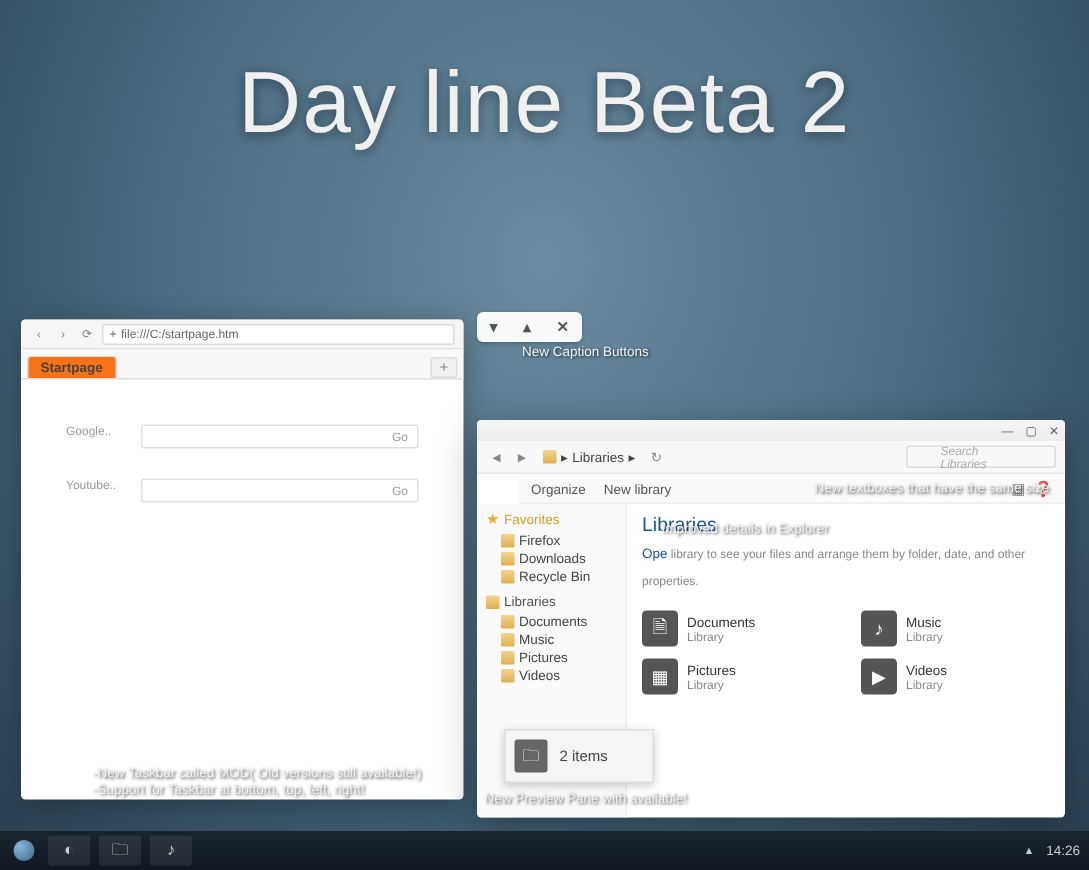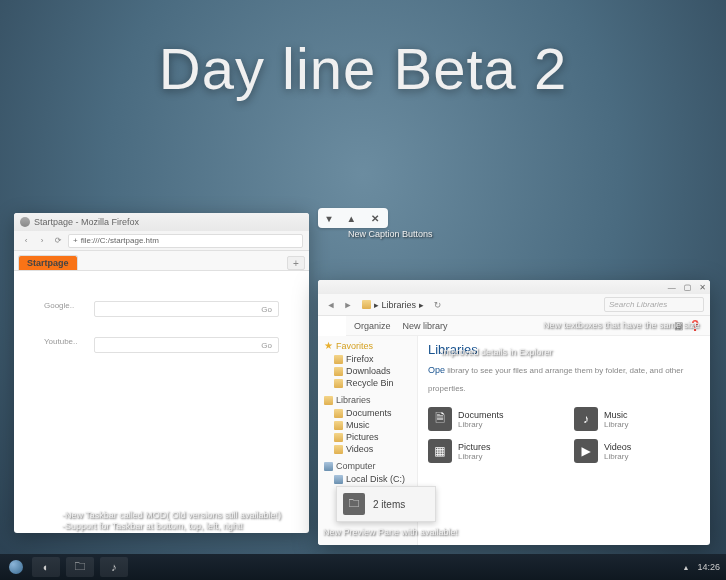--- a/index.html
+++ b/index.html
@@ -25,21 +25,21 @@
 
 .caption-demo { position: absolute; top: 208px; left: 318px; width: 70px; height: 20px; background: rgba(255,255,255,0.95); border-radius: 4px; display: flex; align-items: center; justify-content: space-around; box-shadow: 0 1px 3px rgba(0,0,0,0.2); }
 .caption-demo span { font-size: 10px; color: #555; font-weight: bold; }
 
 
 .explorer-win { position: absolute; top: 280px; left: 318px; width: 392px; height: 265px; background: #fff; border-radius: 3px; box-shadow: 0 6px 25px rgba(0,0,0,0.35); display: flex; flex-direction: column; overflow: hidden; }
 .ex-titlebar { height: 14px; background: linear-gradient(#f5f5f5,#ececec); display: flex; justify-content: flex-end; align-items: center; padding: 0 4px; gap: 8px; font-size: 8px; color: #666; }
 .ex-nav { height: 22px; background: #f8f8f8; display: flex; align-items: center; padding: 0 6px; gap: 3px; border-bottom: 1px solid #e5e5e5; }
 .ex-navbtn { width: 14px; height: 14px; display: flex; align-items: center; justify-content: center; font-size: 9px; color: #888; }
 .ex-crumb { display: flex; align-items: center; gap: 3px; font-size: 9px; color: #444; margin-left: 4px; }
-.ex-search { margin-left: auto; width: 100px; height: 15px; border: 1px solid #ddd; border-radius: 2px; font-size: 8px; color: #aaa; padding: 0 4px; display: flex; align-items: center; font-style: italic; }
+.ex-search { margin-left: auto; width: 100px; height: 15px; border: 1px solid #ddd; border-radius: 2px; font-size: 8px; color: #aaa; padding: 0 22px; display: flex; align-items: center; font-style: italic; }
 .ex-tools { height: 20px; background: #fafafa; display: flex; align-items: center; padding: 0 8px; gap: 12px; font-size: 9px; color: #555; border-bottom: 1px solid #eee; margin-left: 28px; }
 .ex-tools-right { margin-left: auto; display: flex; gap: 6px; font-size: 10px; color: #888; }
 .ex-body { flex: 1; display: flex; }
 .ex-sidebar { width: 100px; background: #fafafa; border-right: 1px solid #eee; padding: 4px 6px; font-size: 9px; color: #444; }
 .ex-side-group { margin-bottom: 6px; }
 .ex-side-head { display: flex; align-items: center; gap: 3px; color: #555; margin-bottom: 2px; }
 .ex-side-head.fav { color: #d4a020; }
 .ex-side-item { display: flex; align-items: center; gap: 3px; padding: 1px 0 1px 10px; }
 .ex-main { flex: 1; padding: 6px 10px; }
 .ex-heading { font-size: 13px; color: #1a5490; margin-bottom: 2px; }
@@ -71,24 +71,20 @@
 .folder-mini { background: linear-gradient(#f4d58a,#e0b050); border-radius: 1px; }
 .disk-mini { background: linear-gradient(#aac4dd,#6a90b0); border-radius: 1px; }
 .fav-star { color: #e8b030; font-size: 10px; }
 </style>
 </head>
 <body>
 
 <div class="title">Day line Beta 2</div>
 
 <div class="firefox-win">
-  <div class="ff-titlebar">
-    <span class="ff-orb"></span>
-    <span>Startpage - Mozilla Firefox</span>
-  </div>
   <div class="ff-toolbar">
     <span class="ff-nav-btn">‹</span>
     <span class="ff-nav-btn">›</span>
     <span class="ff-nav-btn">⟳</span>
     <div class="ff-url">
         <span class="plus">+</span>
         <span>file:///C:/startpage.htm</span>
       </div>
   </div>
   <div class="ff-tabs">
@@ -175,30 +171,20 @@
           </div>
         <div class="ex-side-item">
             <span class="mini-icon folder-mini"></span>
             <span>Pictures</span>
           </div>
         <div class="ex-side-item">
             <span class="mini-icon folder-mini"></span>
             <span>Videos</span>
           </div>
       </div>
-      <div class="ex-side-group">
-        <div class="ex-side-head">
-            <span class="mini-icon disk-mini"></span>
-            <span>Computer</span>
-          </div>
-        <div class="ex-side-item">
-            <span class="mini-icon disk-mini"></span>
-            <span>Local Disk (C:)</span>
-          </div>
-      </div>
     </div>
     <div class="ex-main">
       <div class="ex-heading">Libraries</div>
       <span class="ex-openlink">Ope</span><span class="ex-desc"> library to see your files and arrange them by folder, date, and other properties.</span>
       <div class="ex-libs">
         <div class="ex-lib">
           <div class="ex-lib-icon">🗎</div>
           <div class="ex-lib-text">
               <span class="ex-lib-name">Documents</span>
               <span class="ex-lib-sub">Library</span>

